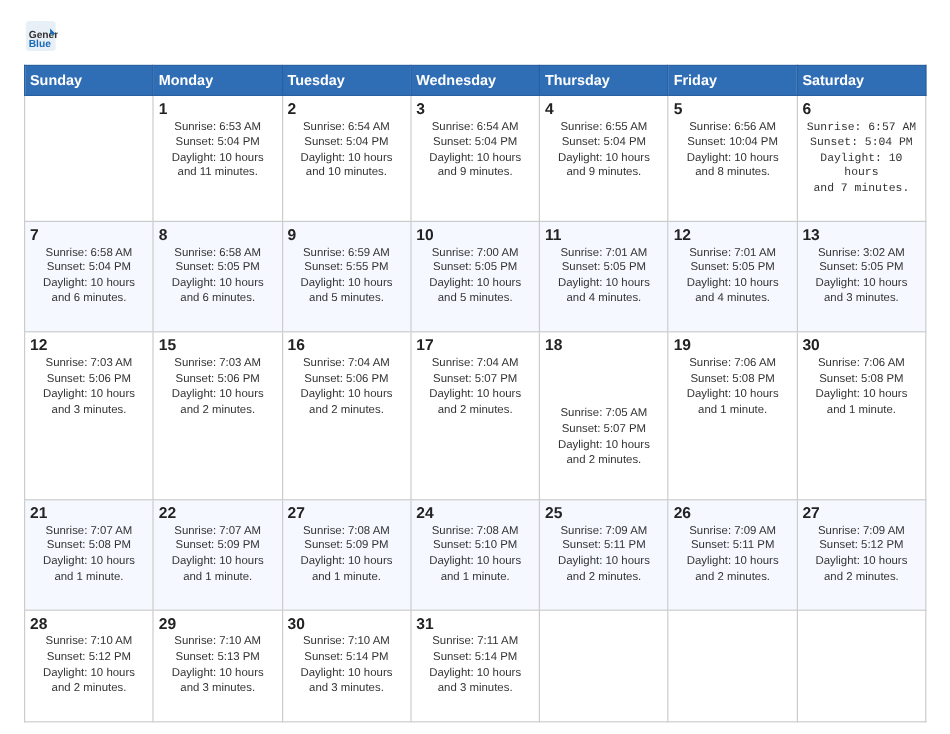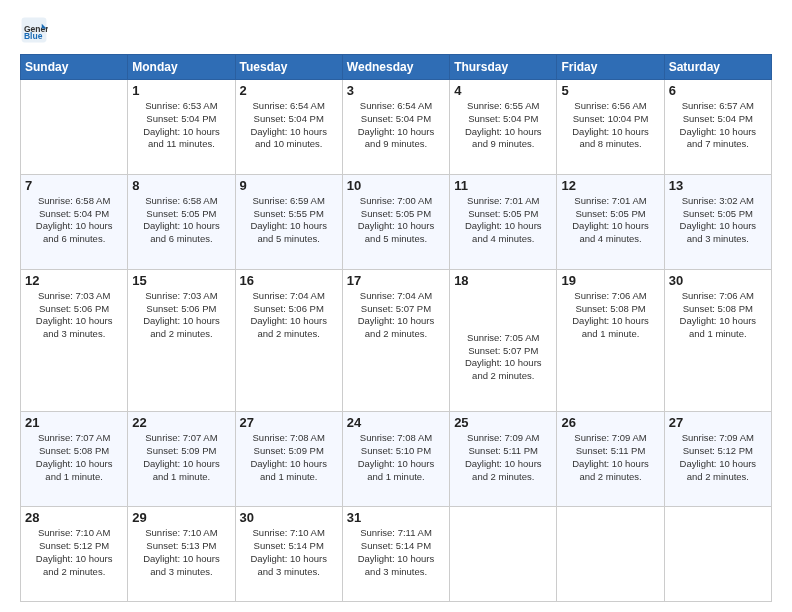--- a/index.html
+++ b/index.html
@@ -162,21 +162,21 @@
           </td>
           <td>
             <div class="cell-day">5</div>
             <div class="cell-info" style="white-space: pre-line;">Sunrise: 6:56 AM
 Sunset: 10:04 PM
 Daylight: 10 hours
 and 8 minutes.</div>
           </td>
           <td>
             <div class="cell-day">6</div>
-            <div class="cell-info" style="white-space: pre-line;">Sunrise: 6:57 AM
+            <div class="cell-info" style="white-space: pre-line; font-family: Liberation Mono, monospace;">Sunrise: 6:57 AM
 Sunset: 5:04 PM
 Daylight: 10 hours
 and 7 minutes.</div>
           </td>
         </tr>
         <tr>
           <td>
             <div class="cell-day">7</div>
             <div class="cell-info" style="white-space: pre-line;">Sunrise: 6:58 AM
 Sunset: 5:04 PM

